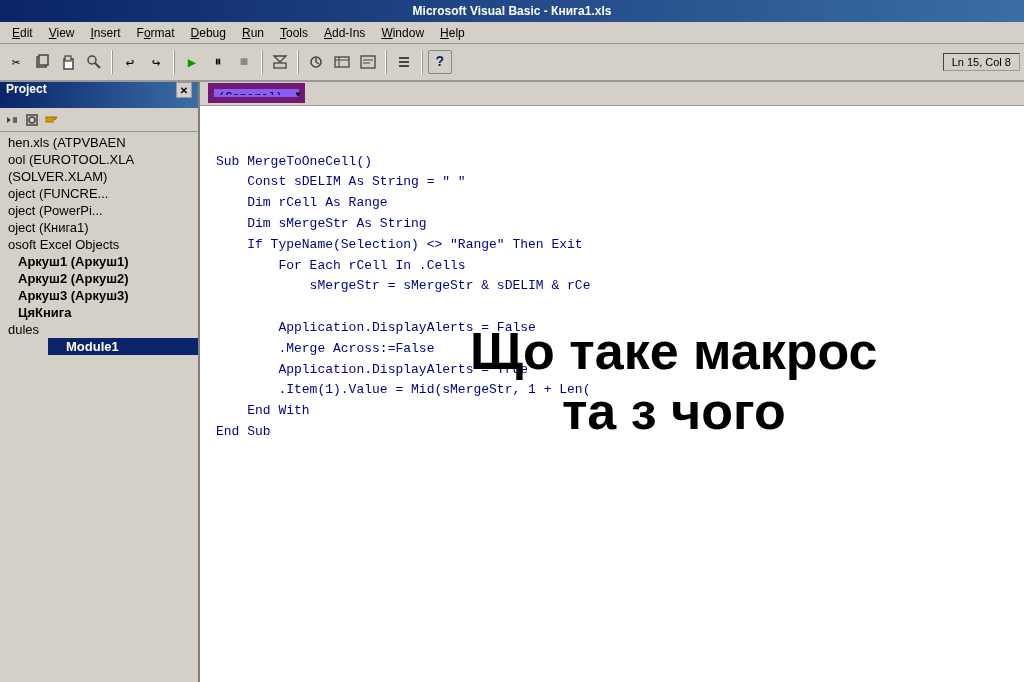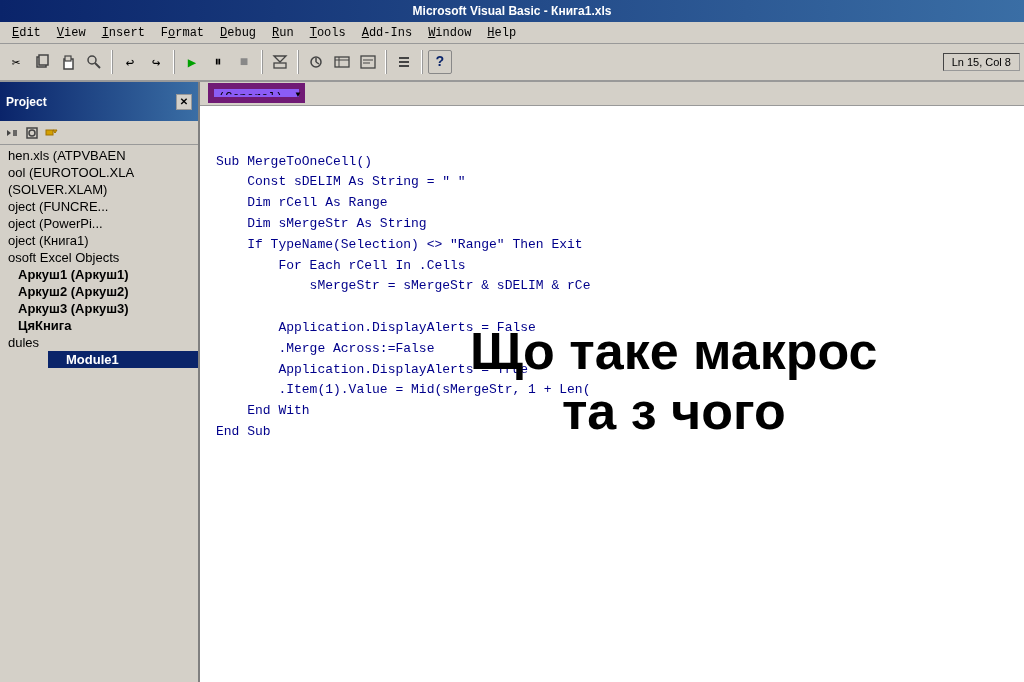--- a/index.html
+++ b/index.html
@@ -26,21 +26,21 @@
     }
 
     
     .menu-bar {
       background: #d4d0c8;
       border-bottom: 1px solid #999;
       height: 22px;
       display: flex;
       align-items: center;
       padding: 0 4px;
-      font-family: Liberation Mono, monospace;
+      font-family: Liberation Sans, sans-serif;
       font-size: 12px;
     }
 
     .menu-item {
       padding: 2px 8px;
       cursor: default;
       color: #000;
     }
 
     .menu-item .underline {
@@ -102,23 +102,22 @@
       border-right: 2px solid #808080;
       display: flex;
       flex-direction: column;
       font-family: Arial, sans-serif;
       font-size: 11px;
     }
 
     .sidebar-header {
       background: linear-gradient(to right, #0a246a, #3a6ea5);
       color: white;
-      height: 39px;
-      display: flex;
-      align-items: center;
+      height: 26px;
+      display: flex;
       justify-content: space-between;
       padding: 0 6px;
       font-size: 12px;
       font-weight: bold;
     }
 
     .sidebar-close-btn {
       width: 16px;
       height: 16px;
       background: #d4d0c8;

